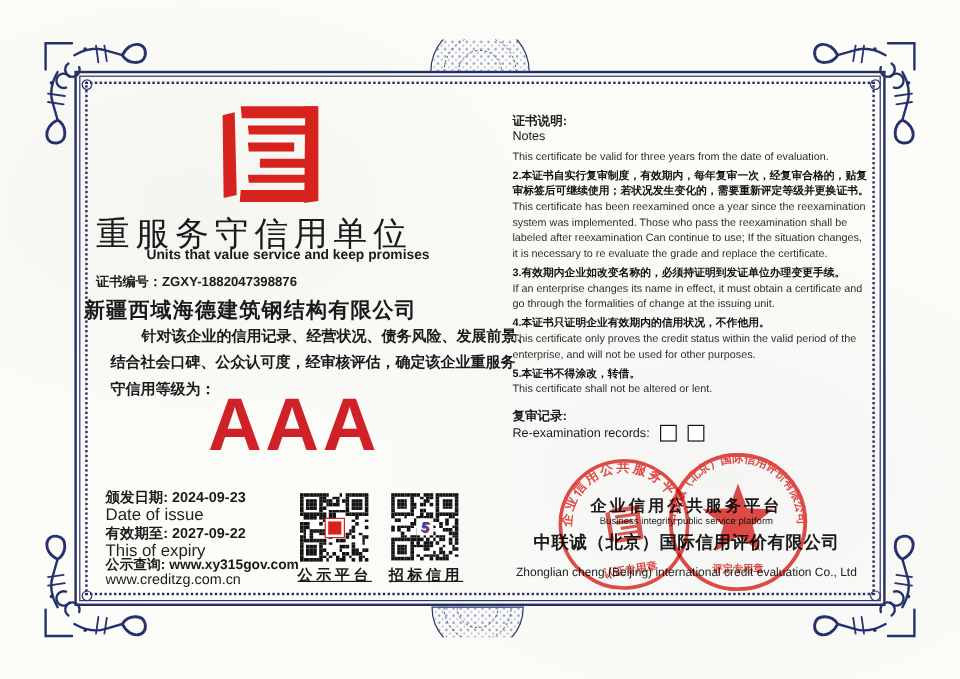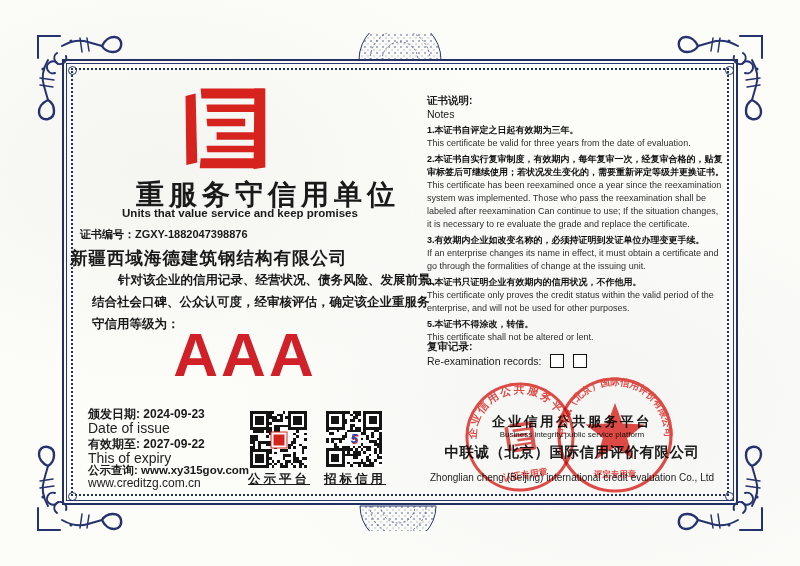--- a/index.html
+++ b/index.html
@@ -15,22 +15,22 @@
   .frame-outer{position:absolute;left:62px;top:59px;width:676px;height:446px;
     border:2px solid #232f63;box-sizing:border-box;}
   .frame-mid{position:absolute;inset:2px;border:1px solid #2a3570;}
   .frame-dots{position:absolute;inset:4px;border:2px dotted #232f63;}
   .dot-curl{position:absolute;width:7px;height:7px;border:1.5px solid #2a3570;
     border-radius:50%;background:transparent;}
   .corner{position:absolute;width:115px;height:115px;}
   .corner.tr{transform:scaleX(-1);} .corner.bl{transform:scaleY(-1);}
   .corner.br{transform:scale(-1,-1);}
   
-  .title{left:80px;top:176px;width:320px;text-align:right;font-size:28px;
-    font-weight:700;letter-spacing:5px;white-space:nowrap;}
+  .title{left:80px;top:176px;width:320px;text-align:left;font-size:28px;
+    font-weight:400;letter-spacing:5px;white-space:nowrap;}
   .subtitle{left:80px;top:207px;width:320px;text-align:center;font-size:11.5px;font-weight:700;}
   .certno{left:80px;top:227px;width:320px;text-align:left;font-size:11px;font-weight:700;}
   .company{left:70px;top:246px;width:340px;text-align:left;font-size:17.5px;
     font-weight:700;letter-spacing:1px;white-space:nowrap;}
   .bodyline{left:92px;width:312px;font-size:12.5px;font-weight:600;white-space:nowrap;}
   .rating{left:80px;top:324px;width:330px;text-align:center;font-size:62px;
     font-weight:700;letter-spacing:3px;line-height:1;}
   .d-zh{font-size:12px;font-weight:700;}
   .d-en{font-size:14px;color:#222;}
   .qr-wrap{position:absolute;width:57px;height:57px;background:#fff;}
@@ -1062,21 +1062,20 @@
         <span class="five">5</span>
       </div>
   </div>
   <div class="qr-label" style="left:243px;width:72px">公示平台</div>
   <div class="qr-label" style="left:319px;width:72px">招标信用</div>
 
   <div class="abs notes-hdr" style="top:94px">证书说明:</div>
   <div class="abs notes-hdr" style="top:108px;font-weight:400">Notes</div>
 
   <div class="abs notes-items">
-    <div class="note-zh">1.本证书自评定之日起有效期为三年。</div>
     <div class="note-en">This certificate be valid for three years from the date of evaluation.</div>
     <div class="note-zh">2.本证书自实行复审制度，有效期内，每年复审一次，经复审合格的，贴复审标签后可继续使用；若状况发生变化的，需要重新评定等级并更换证书。</div>
     <div class="note-en">This certificate has been reexamined once a year since the reexamination system was implemented. Those who pass the reexamination shall be labeled after reexamination Can continue to use; If the situation changes, it is necessary to re evaluate the grade and replace the certificate.</div>
     <div class="note-zh">3.有效期内企业如改变名称的，必须持证明到发证单位办理变更手续。</div>
     <div class="note-en">If an enterprise changes its name in effect, it must obtain a certificate and go through the formalities of change at the issuing unit.</div>
     <div class="note-zh">4.本证书只证明企业有效期内的信用状况，不作他用。</div>
     <div class="note-en">This certificate only proves the credit status within the valid period of the enterprise, and will not be used for other purposes.</div>
     <div class="note-zh">5.本证书不得涂改，转借。</div>
     <div class="note-en">This certificate shall not be altered or lent.</div>
   </div>

